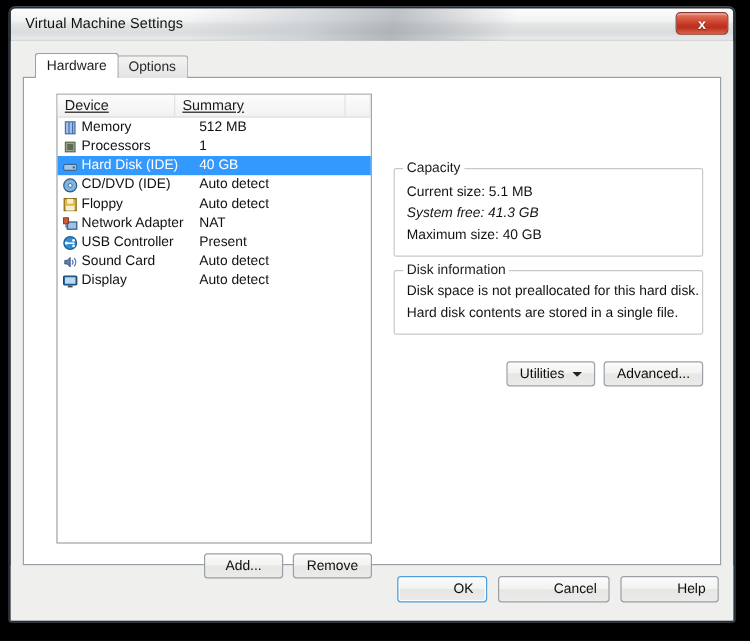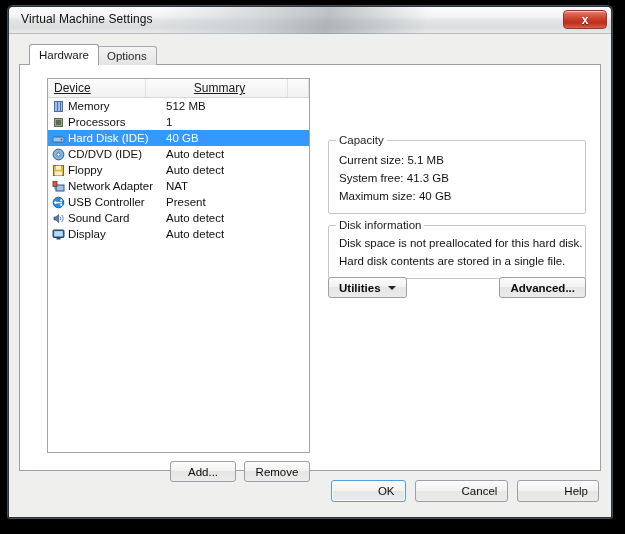--- a/index.html
+++ b/index.html
@@ -119,21 +119,21 @@
     border-bottom: 1px solid #d6d8da;
     font-size: 12px; color: #1c1c1c; text-decoration: underline;
   }
   #list-header .hcell {
     line-height: 18px;
     padding-left: 6px;
     border-right: 1px solid #dfe1e3;
     overflow: hidden; white-space: nowrap;
   }
   .hc-device  { width: 98px; }
-  .hc-summary { width: 142px; text-align: center; }
+  .hc-summary { width: 142px; }
   .hc-extra   { flex: 1; border-right: none; }
 
   .row {
     display: flex; align-items: center;
     height: 16px;
     font-size: 11.5px; color: #111111;
     padding-left: 4px;
     cursor: default;
     white-space: nowrap;
   }
@@ -205,37 +205,37 @@
     font-family: "Liberation Sans", sans-serif;
   }
   .cap-line {
     position: absolute;
     left: 10px;
     font-size: 11.5px; color: #131313;
     white-space: nowrap;
   }
   .cap-line .lbl { display: inline-block; }
   .cap-1 { top: 13px; }
-  .cap-2 { top: 31px; }
+  .cap-2 { top: 31px; font-style: italic; }
   .cap-3 { top: 49px; }
 
   .info-line {
     position: absolute;
     left: 10px;
     font-size: 11.5px; color: #131313;
     white-space: nowrap;
   }
   .inf-1 { top: 11px; }
   .inf-2 { top: 29px; }
 
   #right-buttons {
     position: absolute;
-    left: 308px; top: 212px;
+    left: 308px; top: 236px;
     width: 258px;
-    display: flex; justify-content: space-between; gap: 7px; font-weight: bold;
+    display: flex; justify-content: flex-end; gap: 7px;
   }
   .btn .caret {
     display: inline-block;
     margin-left: 7px;
     width: 0; height: 0;
     border-left: 4px solid transparent;
     border-right: 4px solid transparent;
     border-top: 4px solid #222222;
   }
 

